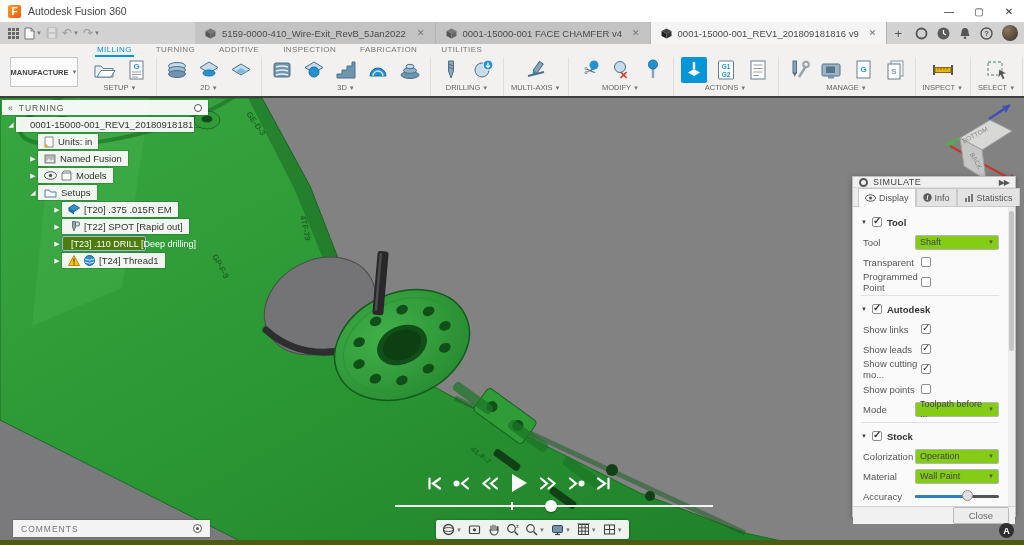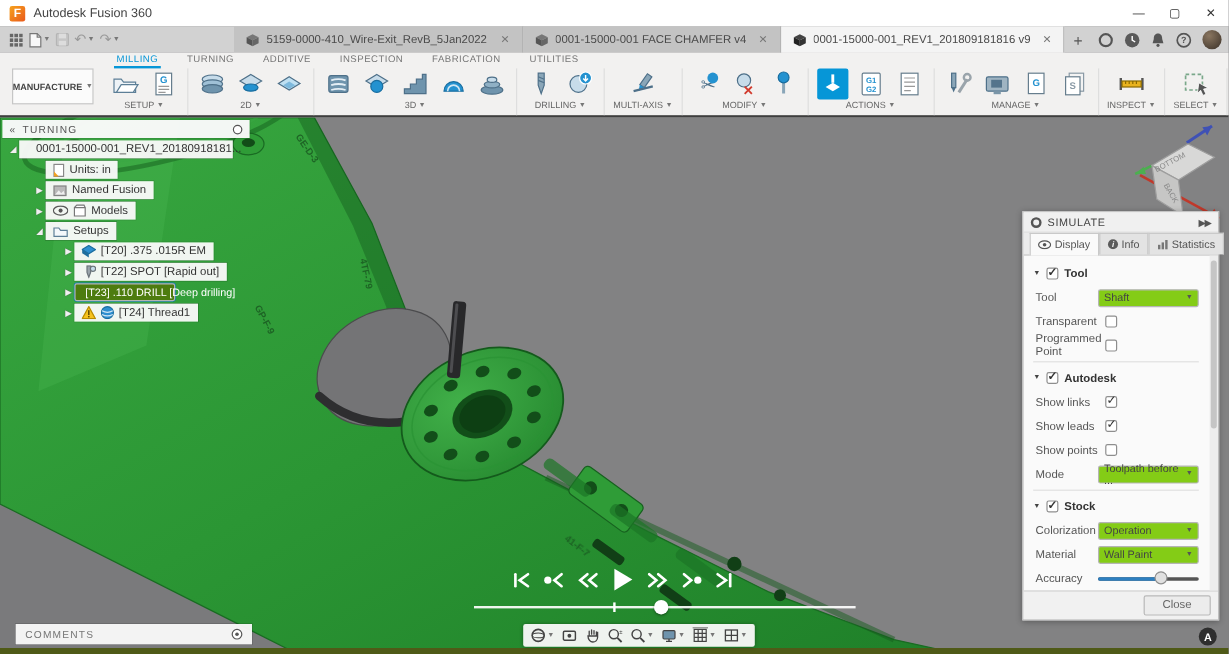--- a/index.html
+++ b/index.html
@@ -793,20 +793,24 @@
         </div>
         <div class="srow">
           <span class="lbl">Show links</span>
           <span class="cb on" style="margin-right:68px;"></span>
         </div>
         <div class="srow">
           <span class="lbl">Show leads</span>
           <span class="cb on" style="margin-right:68px;"></span>
         </div>
         <div class="srow">
+          <span class="lbl">Show cutting mo...</span>
+          <span class="cb on" style="margin-right:68px;"></span>
+        </div>
+        <div class="srow">
           <span class="lbl">Show points</span>
           <span class="cb" style="margin-right:68px;"></span>
         </div>
         <div class="srow">
           <span class="lbl">Mode</span>
           <span class="sel">
               <span>Toolpath before ...</span>
               <span class="sc">▼</span>
             </span>
         </div>

